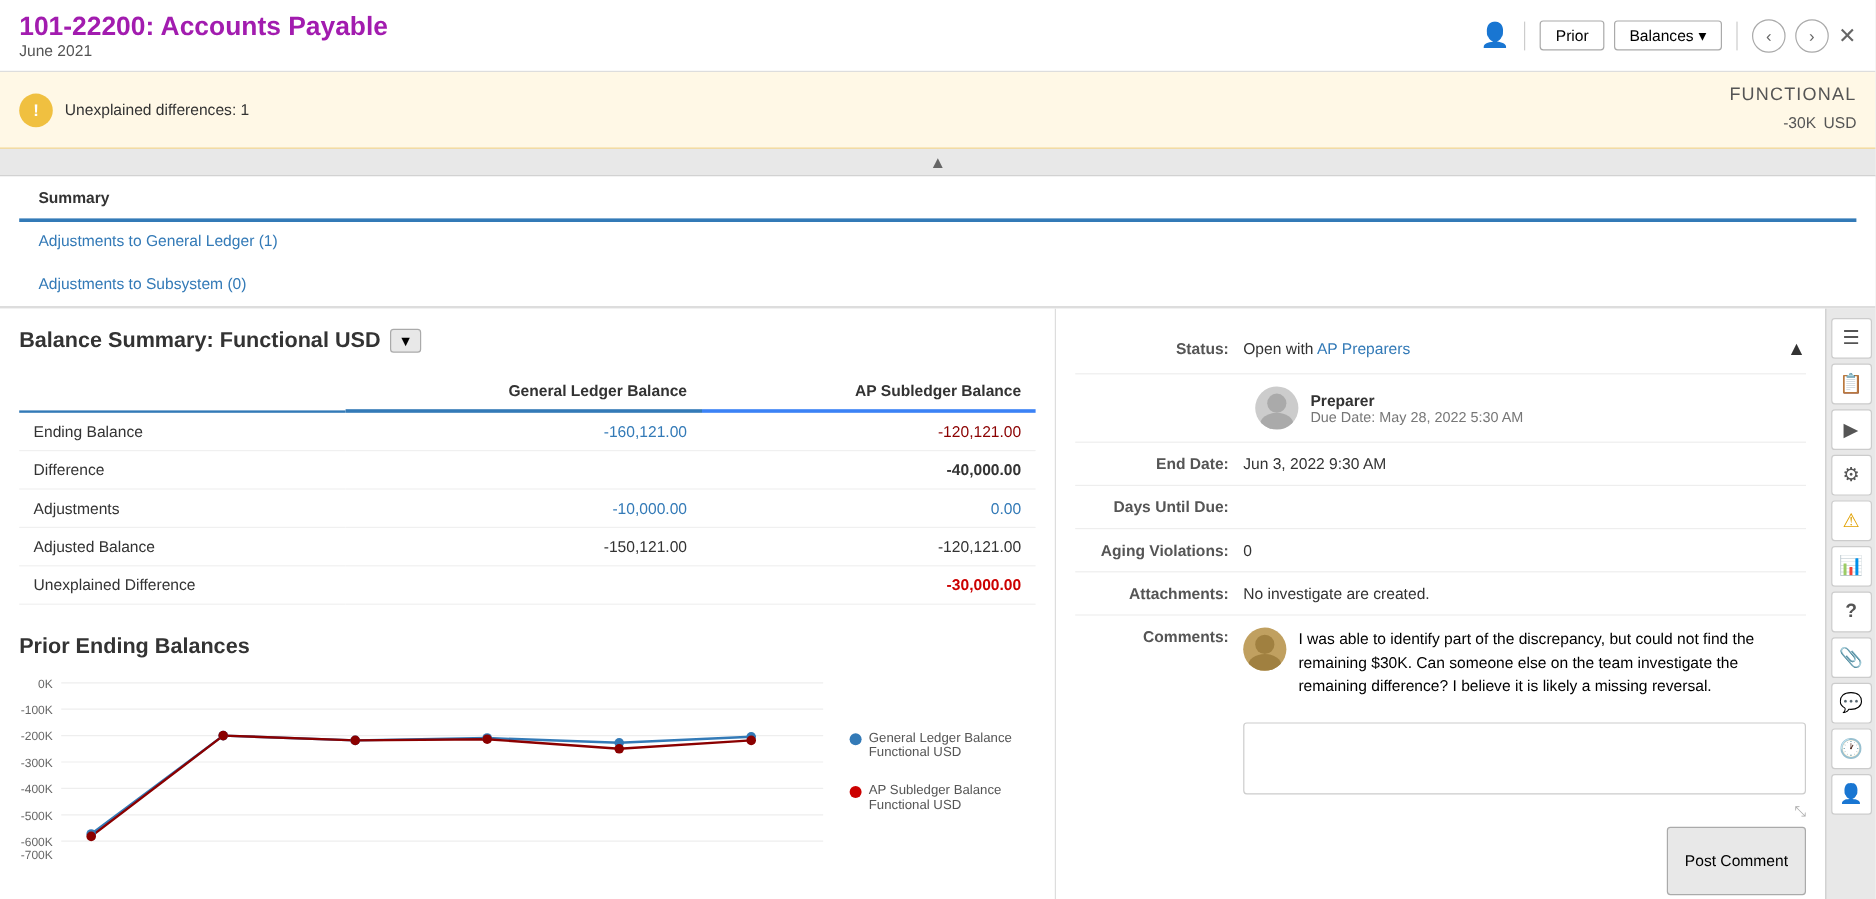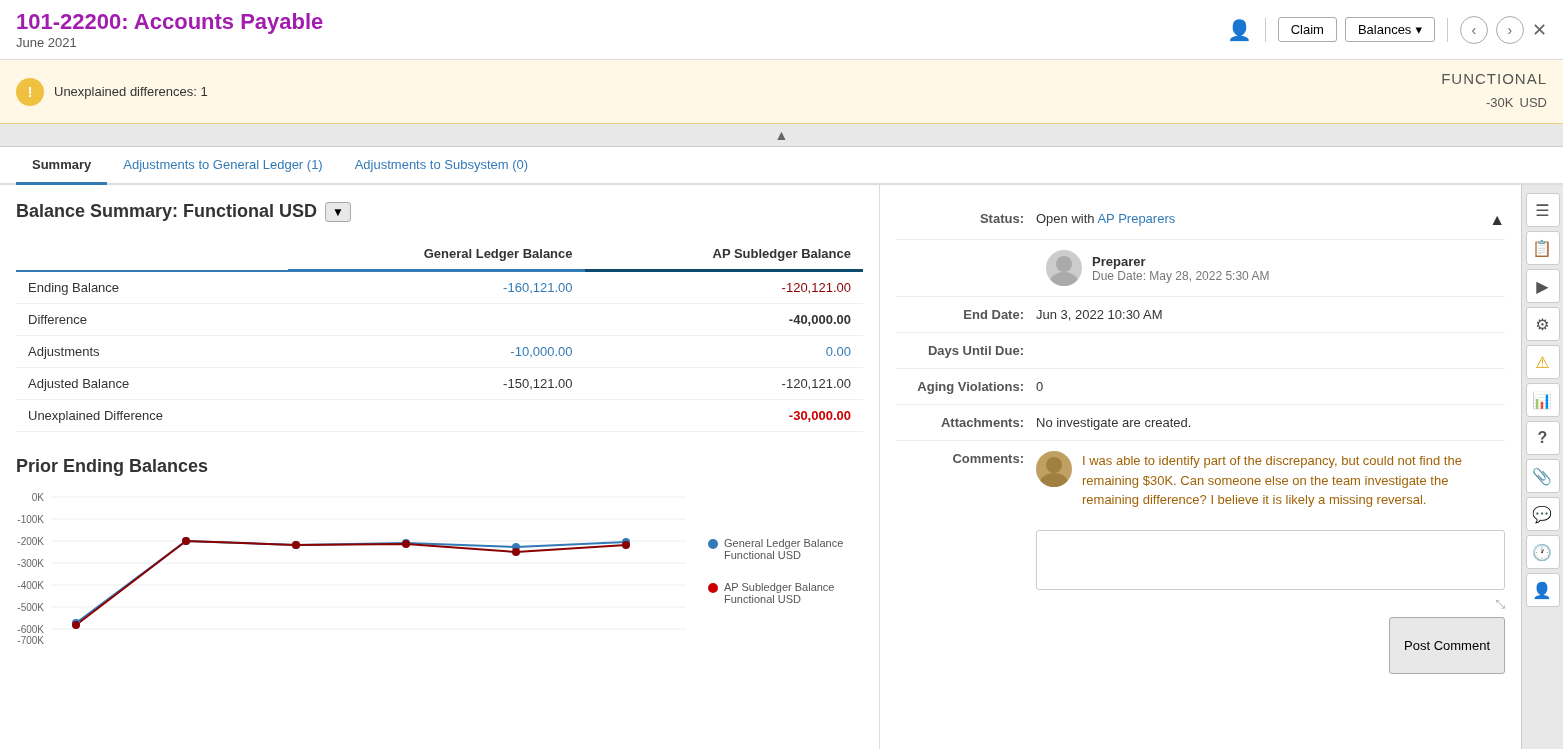--- a/index.html
+++ b/index.html
@@ -49,20 +49,21 @@
       border-bottom: 1px solid #ccc;
     }
 
     
     .tabs {
       background: #fff;
       padding: 0 16px;
       border-bottom: 2px solid #ddd;
       display: flex;
       gap: 0;
+      flex-direction: column;
     }
     .tab {
       padding: 10px 16px;
       cursor: pointer;
       font-size: 13px;
       color: #337ab7;
       border-bottom: 3px solid transparent;
       margin-bottom: -2px;
     }
     .tab.active {
@@ -132,21 +133,21 @@
     .detail-label { font-weight: bold; text-align: right; min-width: 140px; padding-right: 12px; color: #555; font-size: 13px; }
     .detail-value { flex: 1; font-size: 13px; }
     .link-blue { color: #337ab7; cursor: pointer; text-decoration: none; }
 
     .preparer-row { display: flex; align-items: center; gap: 10px; padding: 10px 0; border-bottom: 1px solid #eee; }
     .preparer-avatar { width: 36px; height: 36px; border-radius: 50%; background: #ccc; display: flex; align-items: center; justify-content: center; overflow: hidden; }
     .preparer-info .name { font-size: 13px; font-weight: bold; }
     .preparer-info .due { font-size: 12px; color: #777; }
     .comment-user { display: flex; gap: 10px; align-items: flex-start; margin-bottom: 12px; }
     .comment-avatar { width: 36px; height: 36px; border-radius: 50%; background: #c0a060; display: flex; align-items: center; justify-content: center; overflow: hidden; flex-shrink: 0; }
-    .comment-text { font-size: 13px; color: #a16207; line-height: 1.5; flex: 1; }
+    .comment-text { font-size: 13px; color: #000000; line-height: 1.5; flex: 1; }
     .comment-box { border: 1px solid #ccc; border-radius: 3px; width: 100%; min-height: 60px; padding: 8px; font-size: 13px; resize: none; margin-top: 8px; position: relative; }
     .comment-input-wrapper { position: relative; }
     .post-comment-btn { background: #e8e8e8; border: 1px solid #aaa; padding: 20px 14px; cursor: pointer; font-size: 13px; border-radius: 3px; float: right; margin-top: 6px; }
 
     
     .right-sidebar {
       width: 42px;
       background: #e8e8e8;
       display: flex;
       flex-direction: column;
@@ -177,21 +178,21 @@
 
 <div class="header">
   <div class="header-title">
     <h1>101-22200: Accounts Payable</h1>
     <p>June 2021</p>
   </div>
   <div class="header-actions">
 
     <span style="font-size:20px;cursor:pointer;">👤</span>
     <div class="separator"></div>
-    <button class="btn-claim">Claim</button>
+    <button class="btn-claim">Prior</button>
     <button class="btn-actions">
       <span>Balances</span>
       <span>▾</span>
     </button>
     <div class="separator"></div>
     <button class="btn-nav">
       <span>‹</span>
     </button>
     <button class="btn-nav">
       <span>›</span>
@@ -239,21 +240,21 @@
     <div class="balance-summary-title">
       <span>Balance Summary: Functional USD</span>
       <button class="dropdown-btn">▼</button>
     </div>
 
     <table class="balance-table">
       <thead>
         <tr>
           <th></th>
           <th style="border-bottom:3px solid #337ab7;">General Ledger Balance</th>
-          <th style="border-bottom:3px solid #0c4a6e;text-align:right;">AP Subledger Balance</th>
+          <th style="border-bottom:3px solid #3b82f6;text-align:right;">AP Subledger Balance</th>
         </tr>
       </thead>
       <tbody id="balance-tbody">
       <tr>
             <td>Ending Balance</td>
             <td class="val-blue">-160,121.00</td>
             <td class="val-dark-red">-120,121.00</td>
           </tr>
           <tr>
             <td>Difference</td>
@@ -361,21 +362,21 @@
           </svg>
       </div>
       <div class="preparer-info">
         <div class="name">Preparer</div>
         <div class="due">Due Date: May 28, 2022 5:30 AM</div>
       </div>
     </div>
 
     <div class="detail-row">
       <div class="detail-label">End Date:</div>
-      <div class="detail-value">Jun 3, 2022 10:30 AM</div>
+      <div class="detail-value">Jun 3, 2022 9:30 AM</div>
     </div>
 
     <div class="detail-row">
       <div class="detail-label">Days Until Due:</div>
     </div>
 
     <div class="detail-row">
       <div class="detail-label">Aging Violations:</div>
       <div class="detail-value">0</div>
     </div>

